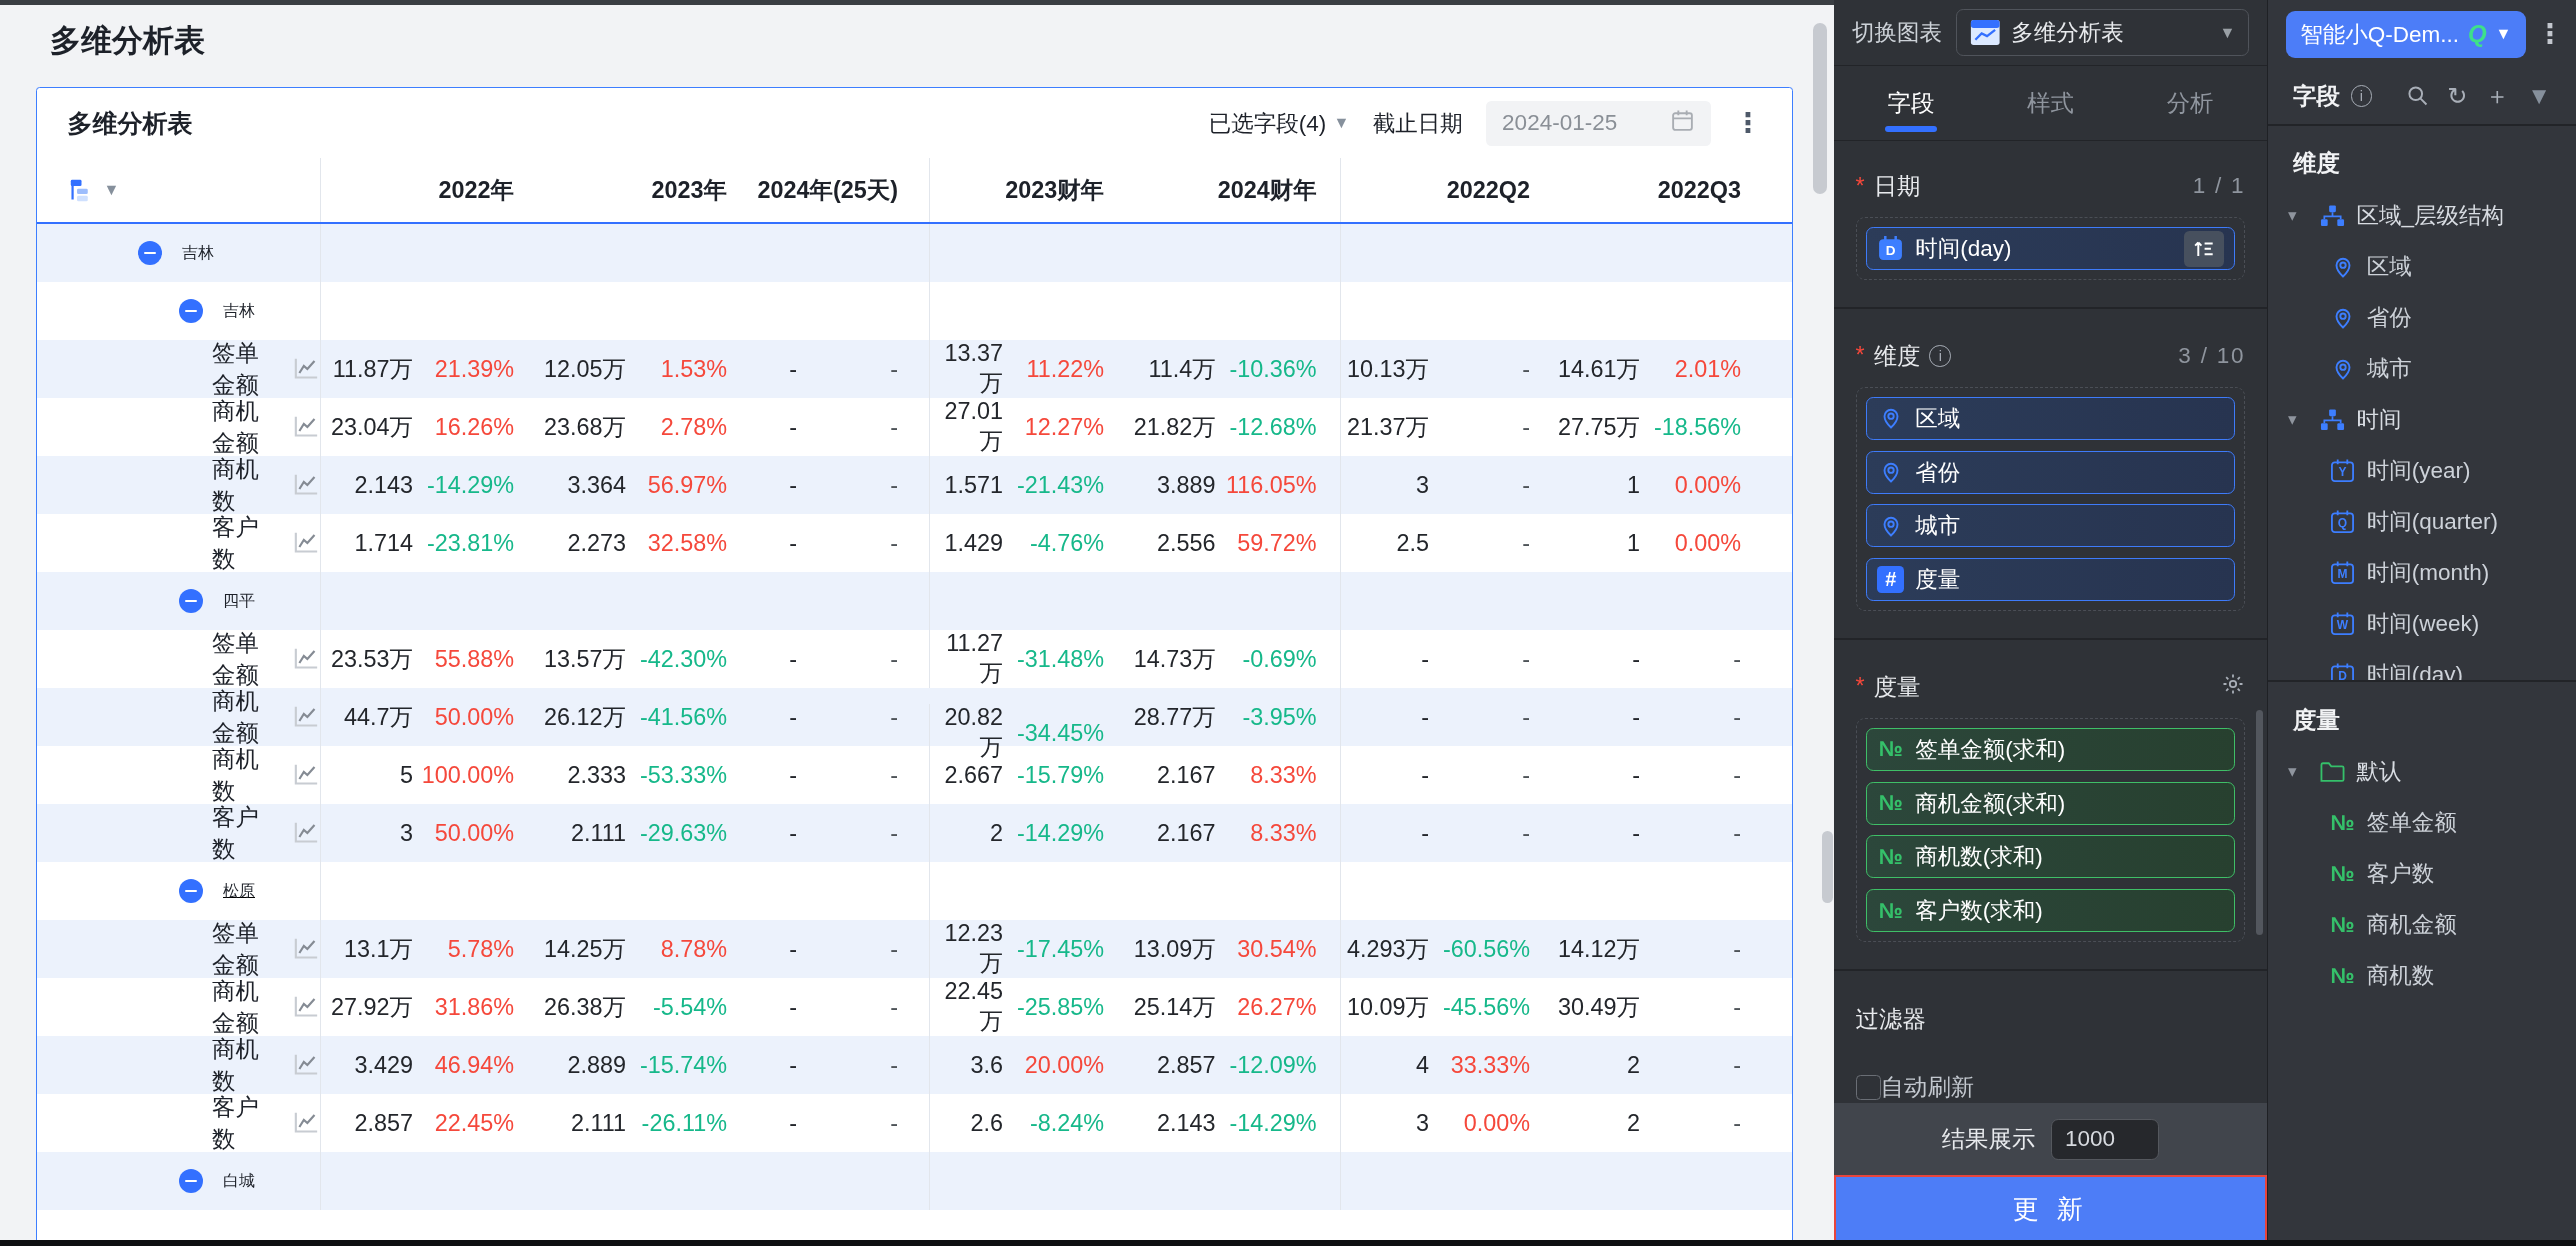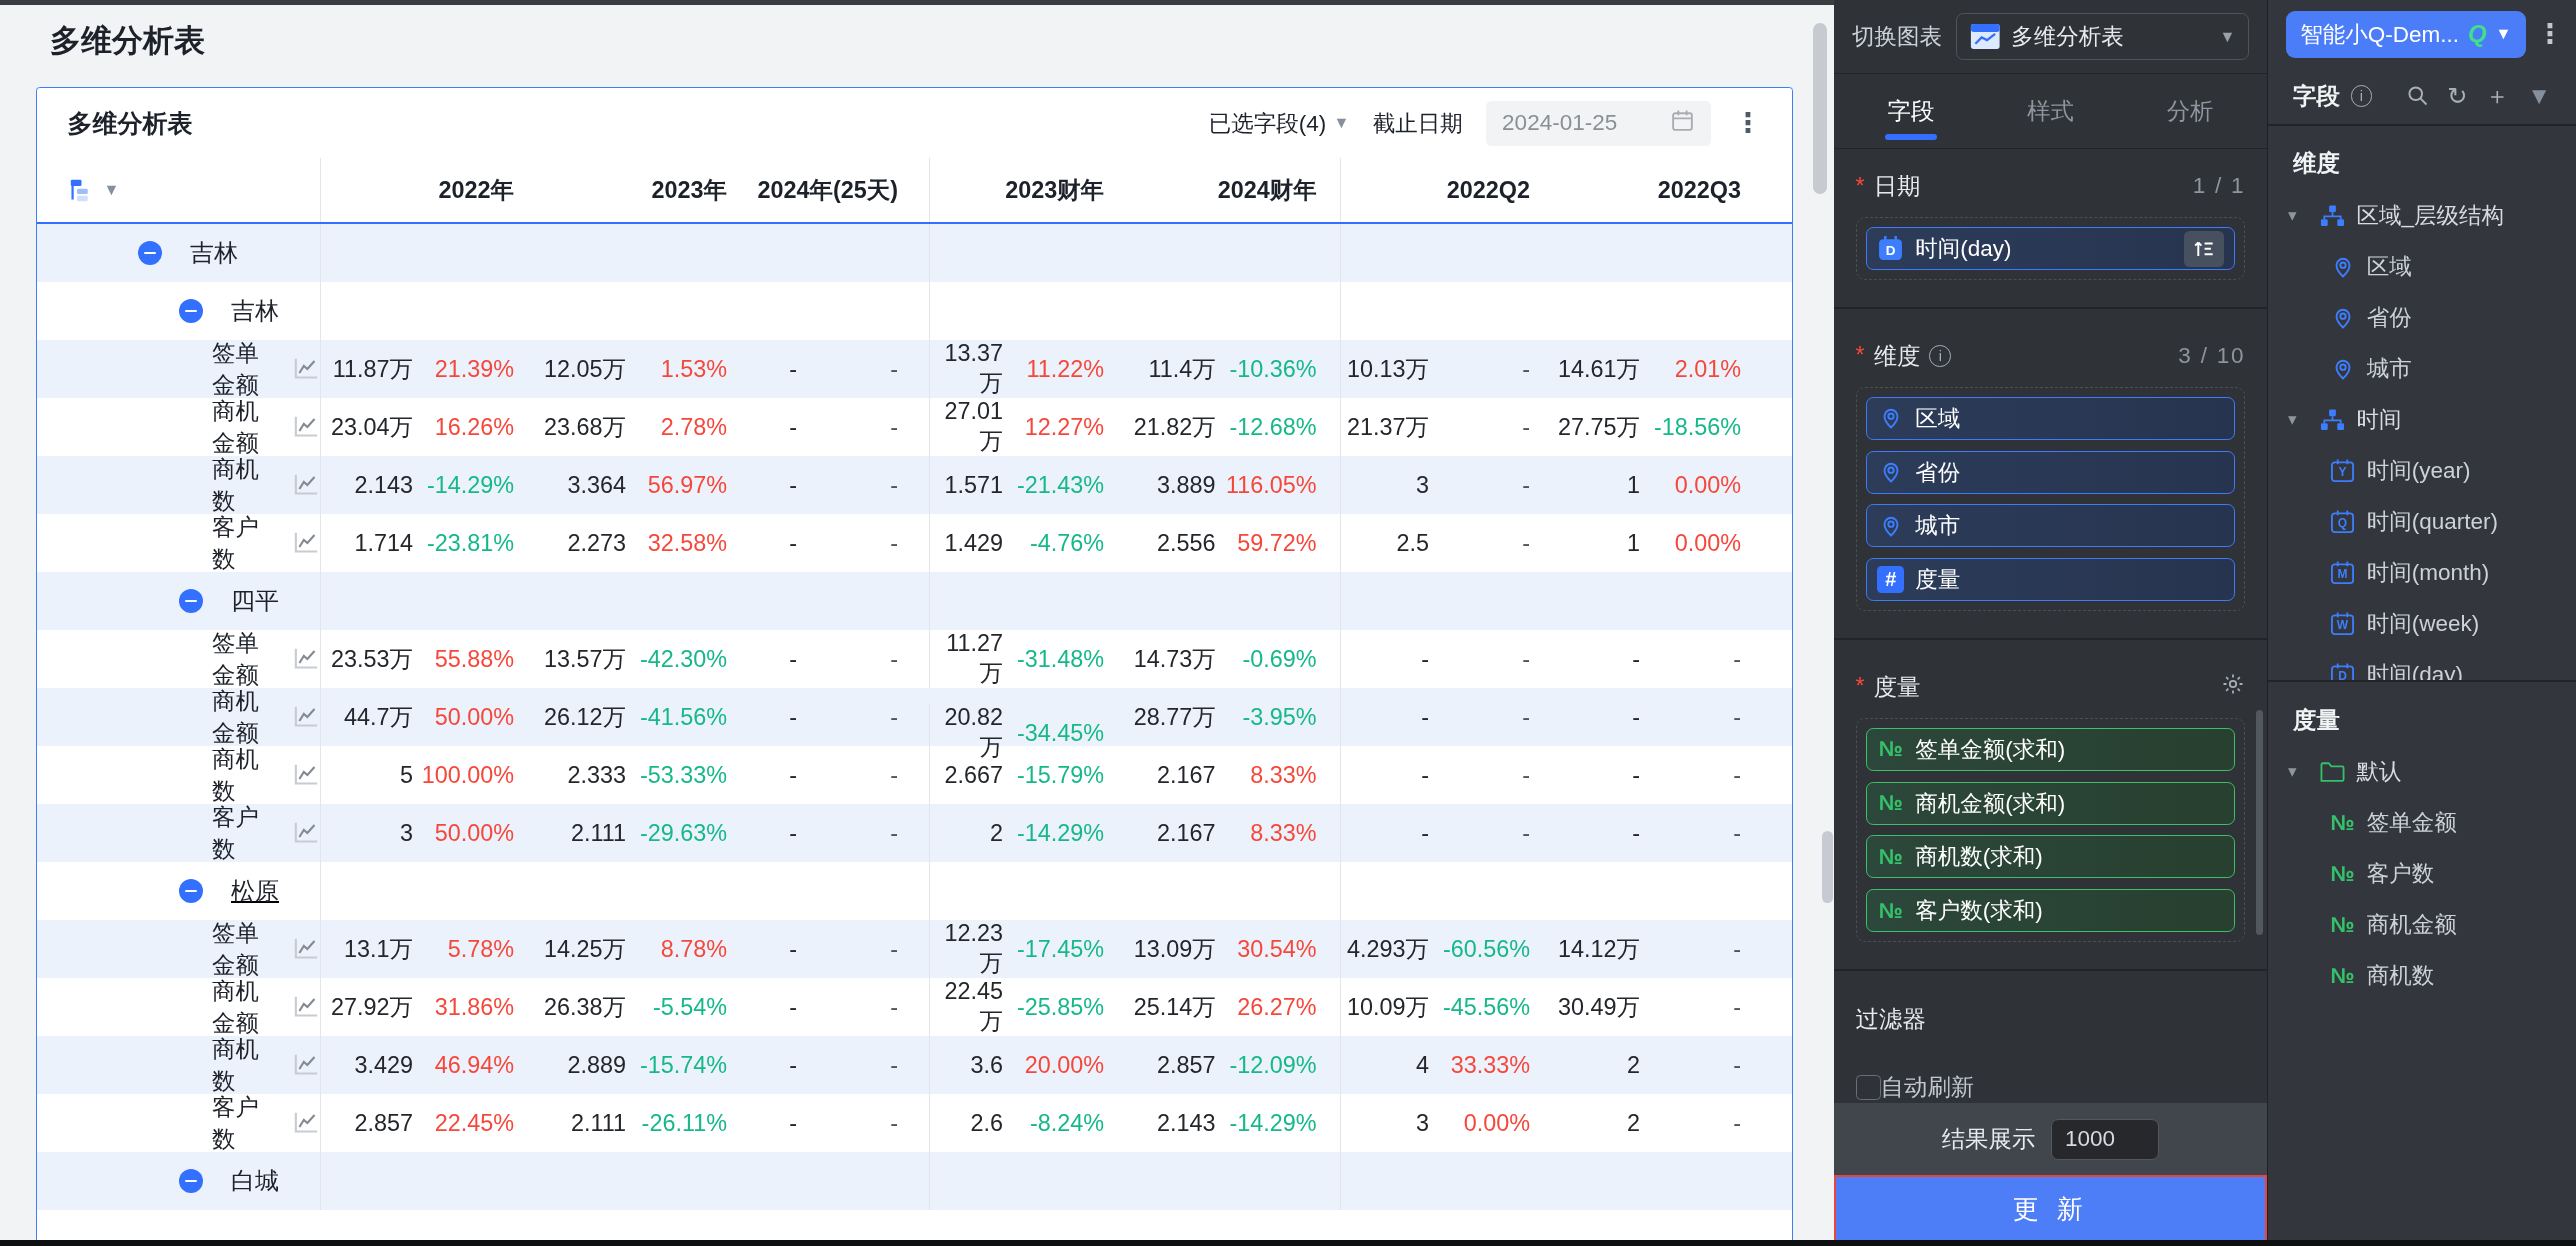--- a/index.html
+++ b/index.html
@@ -40,34 +40,34 @@
   .th{display:flex;align-items:center;justify-content:flex-end;font-size:23.4px;font-weight:600;color:#1D2129;
       box-sizing:border-box;height:100%;flex-shrink:0;}
   .sep{border-left:0.9px solid #E2E6EC;}
   .t-body{}
   .t-row{height:58px;display:flex;align-items:center;}
   .t-row.lt{background:#ECF2FC;}
   .rh{height:100%;display:flex;align-items:center;box-sizing:border-box;border-right:0.9px solid #E2E6EC;flex-shrink:0;}
   .minus{width:24px;height:24px;border-radius:50%;background:#3370FF;display:inline-flex;align-items:center;
          justify-content:center;flex-shrink:0;cursor:pointer;}
   .minus i{display:block;width:11.7px;height:2.7px;background:#fff;border-radius:1.8px;}
-  .g-label{font-size:24px;color:#1D2129;margin-left:28px;}
+  .g-label{font-size:16px;color:#1D2129;margin-left:20px;}
   .m-label{font-size:23.4px;color:#1D2129;width:113px;}
   .td{height:100%;display:flex;align-items:center;box-sizing:border-box;flex-shrink:0;}
   .val{flex:1;text-align:right;font-size:23.4px;color:#23262B;font-weight:500;}
   .pct{width:101px;text-align:right;font-size:23.4px;font-weight:500;}
   .pct.r{color:#F5483B;} .pct.g{color:#16B88A;} .pct.n{color:#4E5358;}
   .chart-ic{margin-left:12.6px;display:inline-flex;cursor:pointer;}
 
   .sbA{position:absolute;left:1813px;top:23.4px;width:14.4px;height:171px;border-radius:7.2px;background:#C7CAD0;}
   .sbB{position:absolute;left:1822px;top:831px;width:10.8px;height:72px;border-radius:5.4px;background:#C7CAD0;}
 
   
   .cfg{position:absolute;left:1834px;top:0;width:433px;height:1247px;background:#2F3237;box-sizing:border-box;}
-  .cfg-row1{height:74px;border-bottom:1.8px solid #222428;display:flex;align-items:center;padding:0 18px;gap:14.4px;box-sizing:border-box;}
+  .cfg-row1{height:66px;border-bottom:1.8px solid #222428;display:flex;align-items:center;padding:0 18px;gap:14.4px;box-sizing:border-box;}
   .switch-label{font-size:22.5px;color:#CDD2D8;white-space:nowrap;}
   .chart-select{flex:1;height:47px;border:1.8px solid #50545B;border-radius:7.2px;display:flex;align-items:center;
                 padding:0 12.6px;gap:10.8px;box-sizing:border-box;cursor:pointer;}
   .chart-select .lbl{font-size:22.5px;color:#E8EAED;}
   .chart-select .sm-caret{margin-left:auto;color:#9AA0A6;}
   .cfg-tabs{height:75px;border-bottom:1.8px solid #222428;display:flex;padding:0 7.2px;box-sizing:border-box;}
   .cfg-tab{flex:1;display:flex;align-items:center;justify-content:center;font-size:23.4px;color:#8F959E;position:relative;cursor:pointer;}
   .cfg-tab.on{color:#FFFFFF;}
   .cfg-tab.on::after{content:"";position:absolute;bottom:8px;left:50%;transform:translateX(-50%);
                      width:52px;height:6.3px;border-radius:3.6px;background:#3370FF;}

